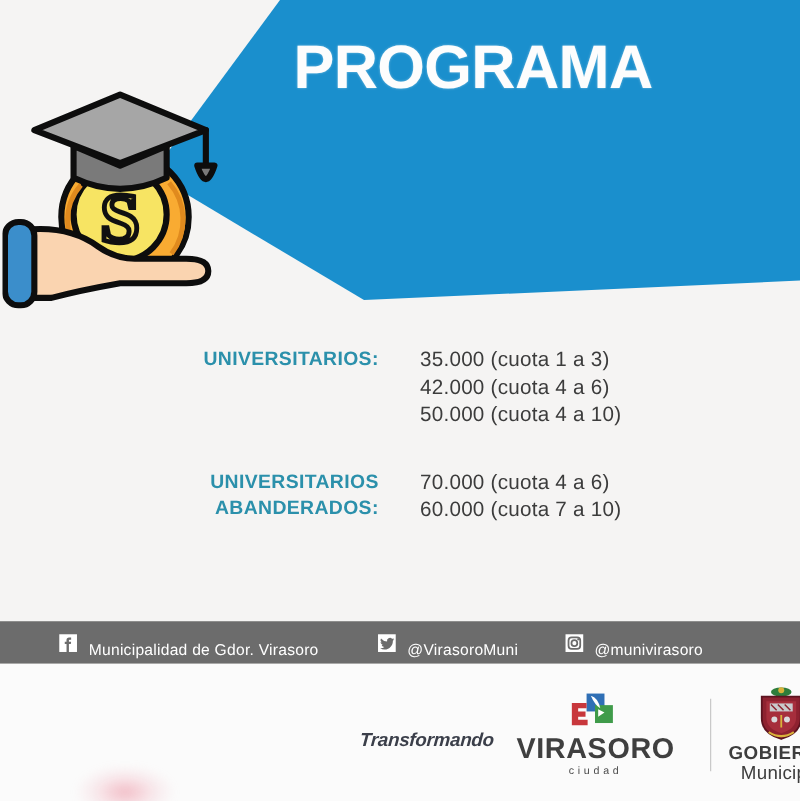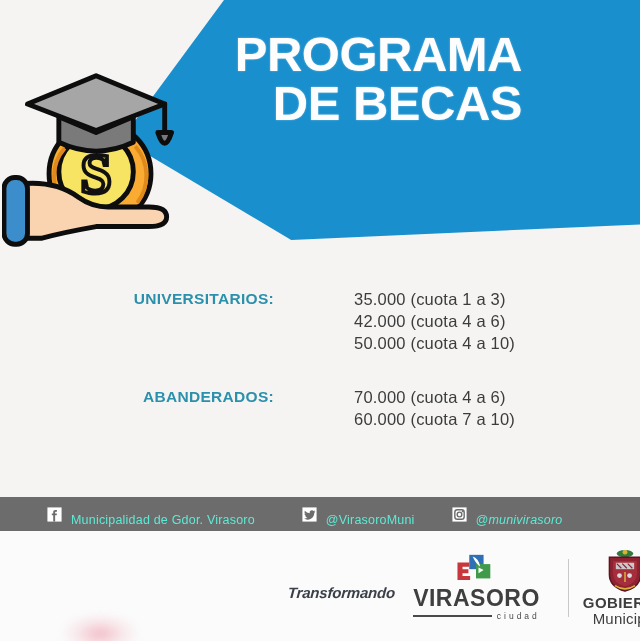--- a/index.html
+++ b/index.html
@@ -32,59 +32,59 @@
   .title-year{
     display:block;font-size:47px;font-weight:300;margin-top:4px;
     letter-spacing:1px;color:#eaf6fd;text-shadow:0 0 3px rgba(255,255,255,0.6);
   }
 
   
   .hero-icon{position:absolute;left:2px;top:58px;width:196px;height:196px;}
   .hero-icon svg{display:block;}
 
   
-  .content{position:absolute;left:0;top:263px;width:608px;height:230px;}
+  .content{position:absolute;left:0;top:252px;width:608px;height:230px;padding-left:29px;}
   .benefit-row{position:absolute;display:flex;width:100%;}
   .row-1{top:26px;}
   .row-2{top:124px;}
   .benefit-label{
     width:274px;text-align:right;padding-right:0;
     color:#2b90ab;font-weight:bold;font-size:15.5px;
     line-height:1.35;letter-spacing:0.3px;
   }
   .benefit-values{
-    margin-left:80px;color:#3c3c3c;font-size:16.5px;
+    margin-left:33px;color:#3c3c3c;font-size:16.5px;
     line-height:1.32;letter-spacing:0.2px;white-space:nowrap;
   }
   .benefit-values div{display:block;}
 
   
   .social-bar{
     position:absolute;left:0;top:497px;width:640px;height:34px;
     background:#6c6c6c;display:flex;align-items:center;
   }
   .social-item{display:flex;align-items:center;margin-left:0;}
   .s1{margin-left:46px;}
   .s2{margin-left:46px;}
-  .s3{margin-left:36px;font-style:italic;}
-  .social-text{color:#5eead4;font-size:12.5px;margin-left:8px;letter-spacing:0.2px;margin-top:12px;}
+  .s3{margin-left:36px;}
+  .social-text{color:#ffffff;font-size:12.5px;margin-left:8px;letter-spacing:0.2px;margin-top:12px;}
   .sicon{width:17px;height:17px;display:block;}
 
   
   .footer{position:absolute;left:0;top:531px;width:640px;height:110px;background:#fbfbfb;}
   .footer-inner{position:absolute;left:288px;top:18px;display:flex;align-items:center;}
   .transformando{
     font-style:italic;font-weight:bold;font-size:15px;color:#3b3f4a;
     letter-spacing:-0.2px;transform:skewX(-4deg);
     margin-right:18px;margin-top:10px;
   }
   .virasoro-logo{display:flex;flex-direction:column;align-items:center;margin-right:14px;}
   .virasoro-mark{width:52px;height:32px;margin-bottom:1px;}
   .virasoro-word{font-size:23px;font-weight:bold;color:#3f3f3f;letter-spacing:0.5px;line-height:1;}
-  .virasoro-sub{display:flex;align-items:center;width:100%;margin-top:1px;}
+  .virasoro-sub{display:flex;align-items:center;width:100%;margin-top:1px;flex-direction:column;}
   .vs-rule{flex:1;height:2px;background:#4a4a4a;margin-right:5px;}
   .vs-ciudad{font-size:8.5px;letter-spacing:3px;color:#4a4a4a;}
   .divider{width:1px;height:58px;background:#c9c9c9;margin:0 14px;}
   .gob-logo{display:flex;flex-direction:column;align-items:center;}
   .shield{width:44px;height:44px;margin-bottom:2px;}
   .gob-line1{font-size:15px;font-weight:bold;color:#3d3d3d;letter-spacing:0.4px;line-height:1.05;}
   .gob-line2{font-size:15px;color:#3d3d3d;letter-spacing:0.2px;line-height:1.05;}
 
   .pink-smudge{
     position:absolute;left:60px;top:612px;width:80px;height:36px;
@@ -95,21 +95,20 @@
 </head>
 <body>
 
 <div class="poster">
 
   <div class="header">
     <div class="blue-banner"></div>
 
     <div class="banner-title">
       <span class="title-line1">PROGRAMA</span>
-      <span class="title-line2">DE BECAS</span>
     </div>
 
     <div class="hero-icon">
       <svg viewBox="0 0 200 200" width="196" height="196">
 
         <circle cx="100" cy="118" r="52" fill="#f9ab32" stroke="#0d0d0d" stroke-width="5"></circle>
         <circle cx="96" cy="116" r="38" fill="#f7e463" stroke="#0d0d0d" stroke-width="5"></circle>
         <path d="M64 92 A44 44 0 0 0 64 150" fill="none" stroke="#e08a1e" stroke-width="4"></path>
         <path d="M136 90 A46 46 0 0 1 138 148" fill="none" stroke="#e08a1e" stroke-width="4"></path>
 
@@ -136,20 +135,21 @@
       <div class="benefit-label">UNIVERSITARIOS:</div>
       <div class="benefit-values">
         <div>35.000 (cuota 1 a 3)</div>
         <div>42.000 (cuota 4 a 6)</div>
         <div>50.000 (cuota 4 a 10)</div>
       </div>
     </div>
 
     <div class="benefit-row row-2">
       <div class="benefit-label">
+        <div>UNIVERSITARIOS</div>
         <div>ABANDERADOS:</div>
       </div>
       <div class="benefit-values">
         <div>70.000 (cuota 4 a 6)</div>
         <div>60.000 (cuota 7 a 10)</div>
       </div>
     </div>
 
   </div>
 

